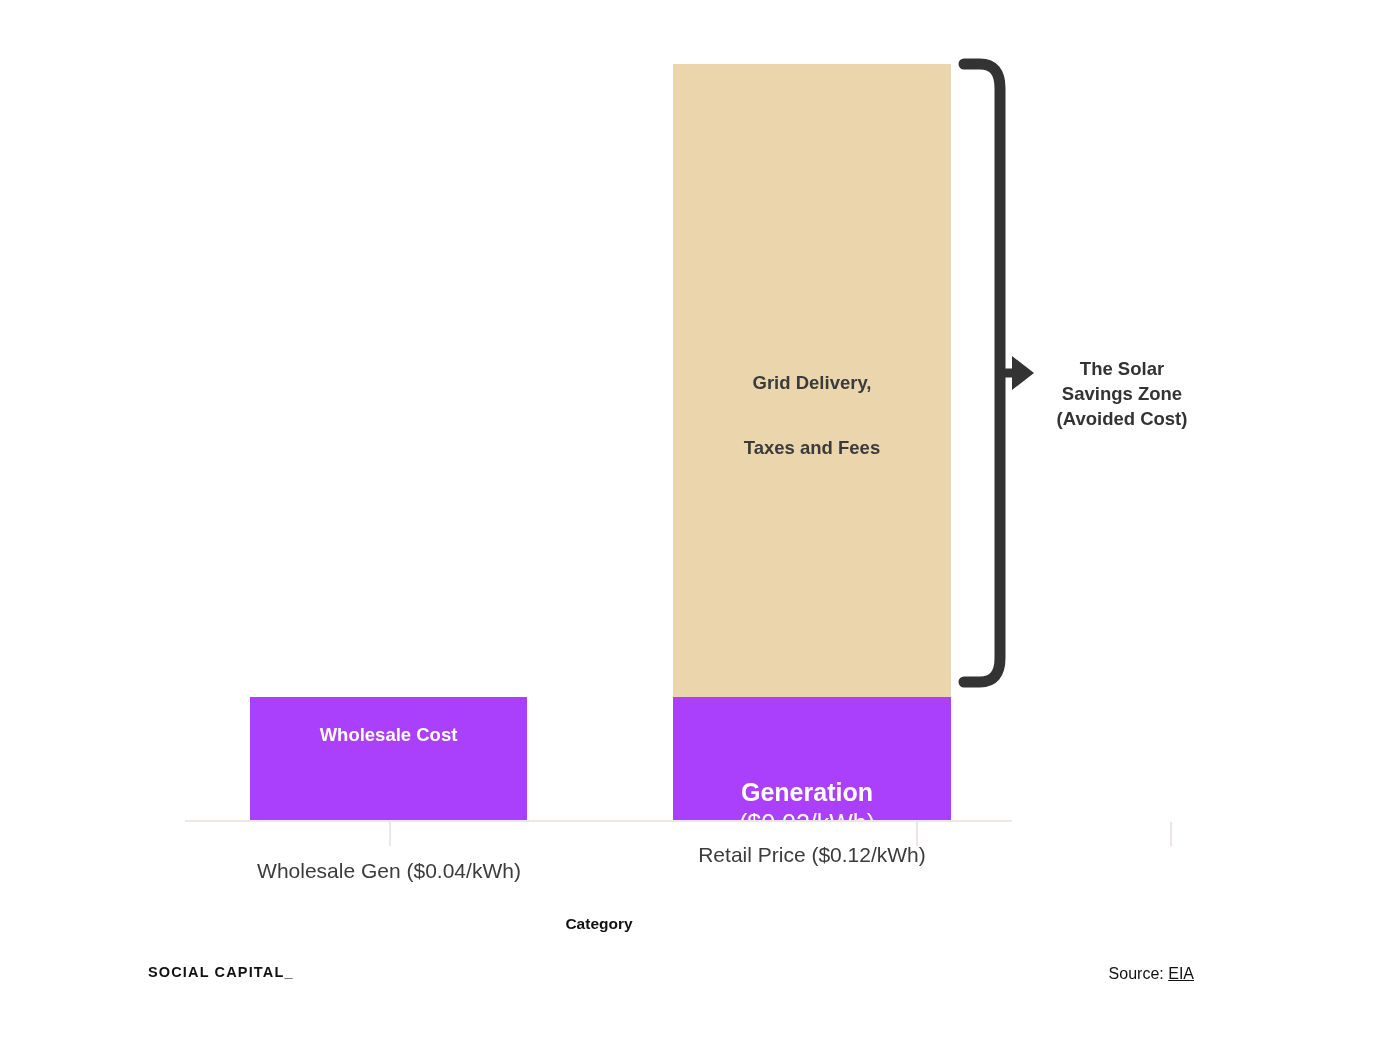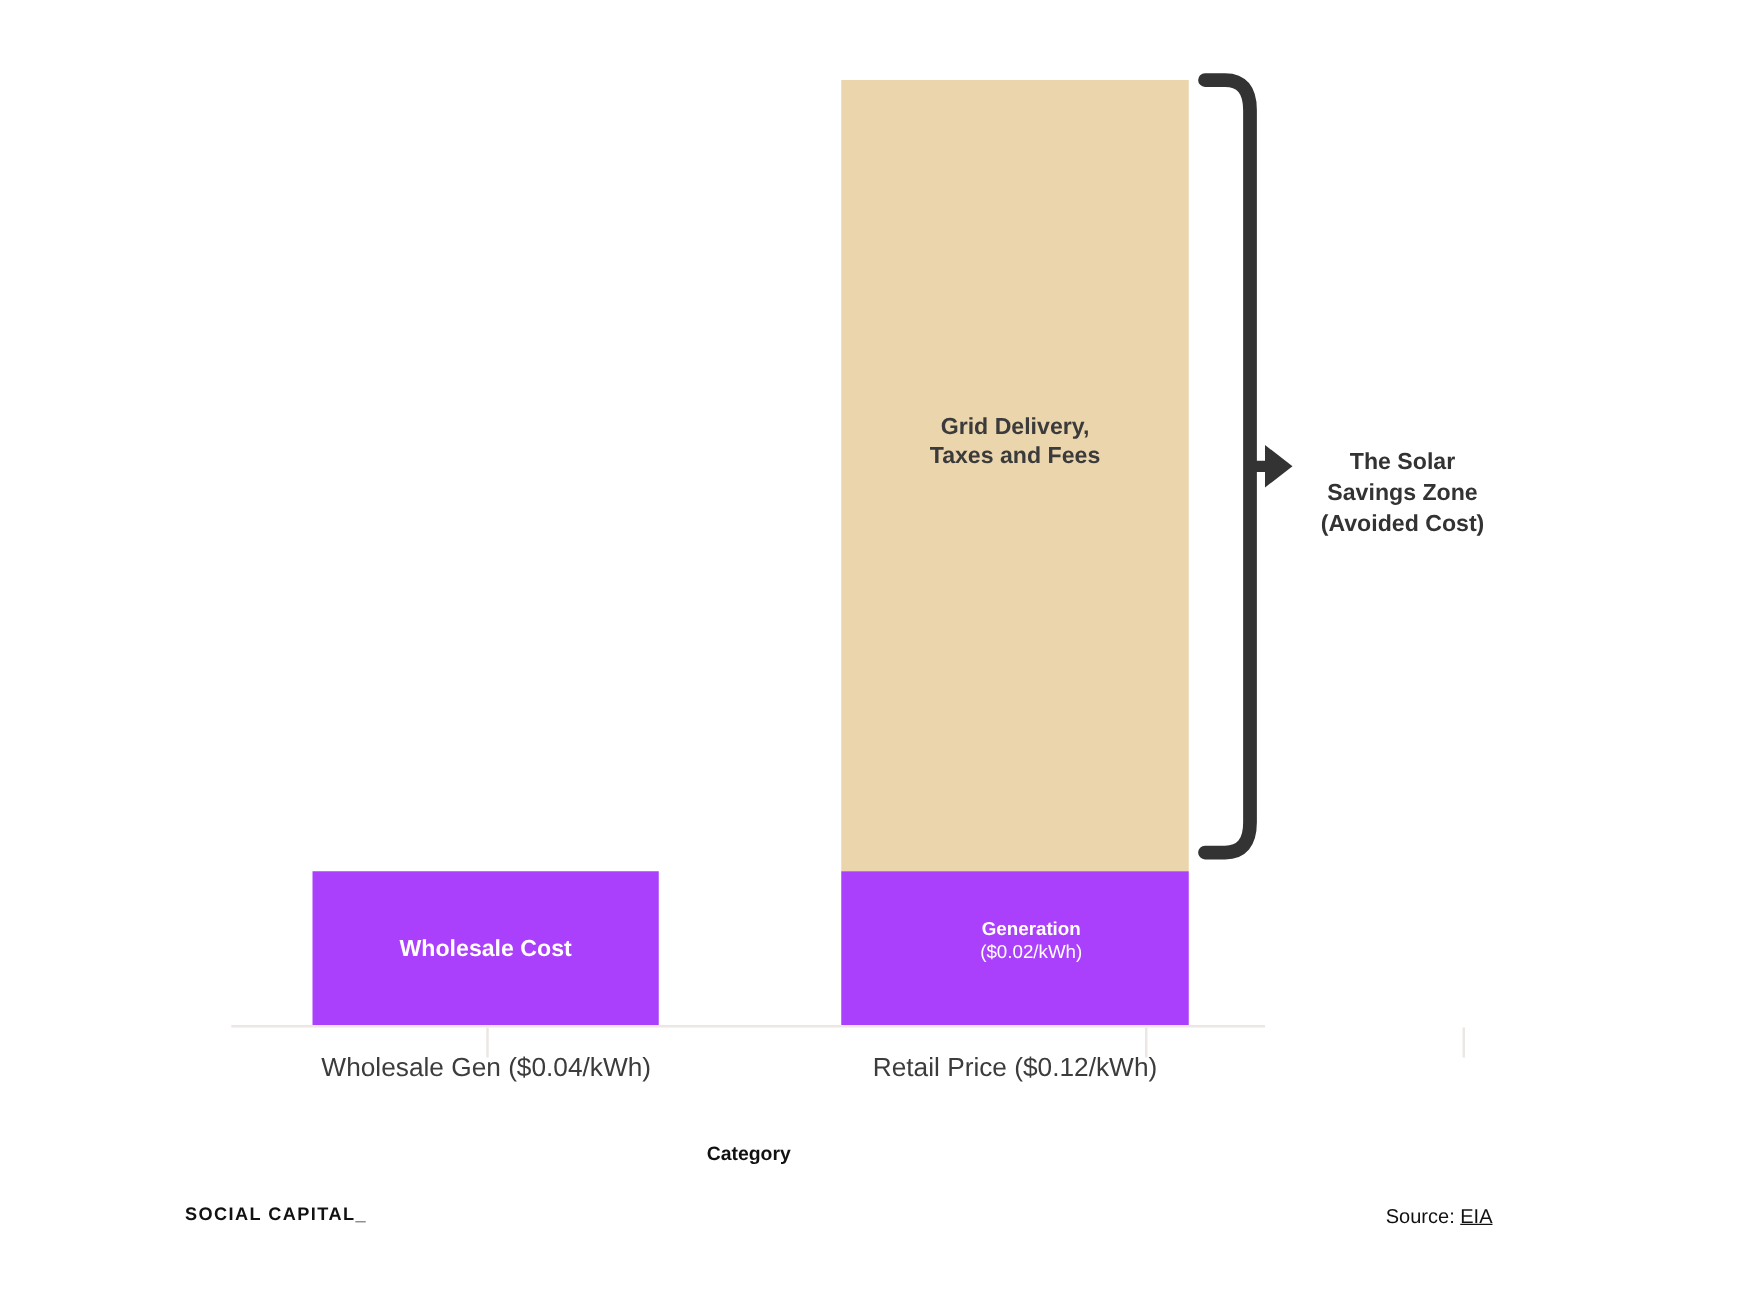--- a/index.html
+++ b/index.html
@@ -69,54 +69,54 @@
   }
 
   .bar-label {
     position: absolute;
     text-align: center;
     line-height: 1.22;
     pointer-events: none;
   }
   .bar-label .b {
     font-weight: bold;
+    margin-top: 42px;
   }
   .label-wholesale {
     left: 250px;
-    top: 748px;
+    top: 724px;
     width: 277px;
     color: #ffffff;
     font-size: 18.5px;
     font-weight: bold;
   }
   .label-gen {
     left: 673px;
     top: 735px;
     width: 268px;
     color: #ffffff;
-    font-size: 15px;
-    padding-left: 18px;
+    font-size: 25px;
   }
   .label-grid {
     left: 673px;
     top: 330px;
     width: 278px;
     color: #3b3b3b;
     font-size: 18.5px;
   }
 
   
   .tick-label {
     position: absolute;
     top: 843px;
     text-align: center;
     font-size: 21px;
     color: #3c3c3c;
   }
-  .tick-label-0 { left: 199px; width: 380px; }
+  .tick-label-0 { left: 199px; width: 380px; margin-top: 16px; }
   .tick-label-1 { left: 622px; width: 380px; }
 
   .axis-title {
     position: absolute;
     left: 399px;
     top: 891px;
     width: 400px;
     text-align: center;
     font-size: 15.5px;
     font-weight: bold;

